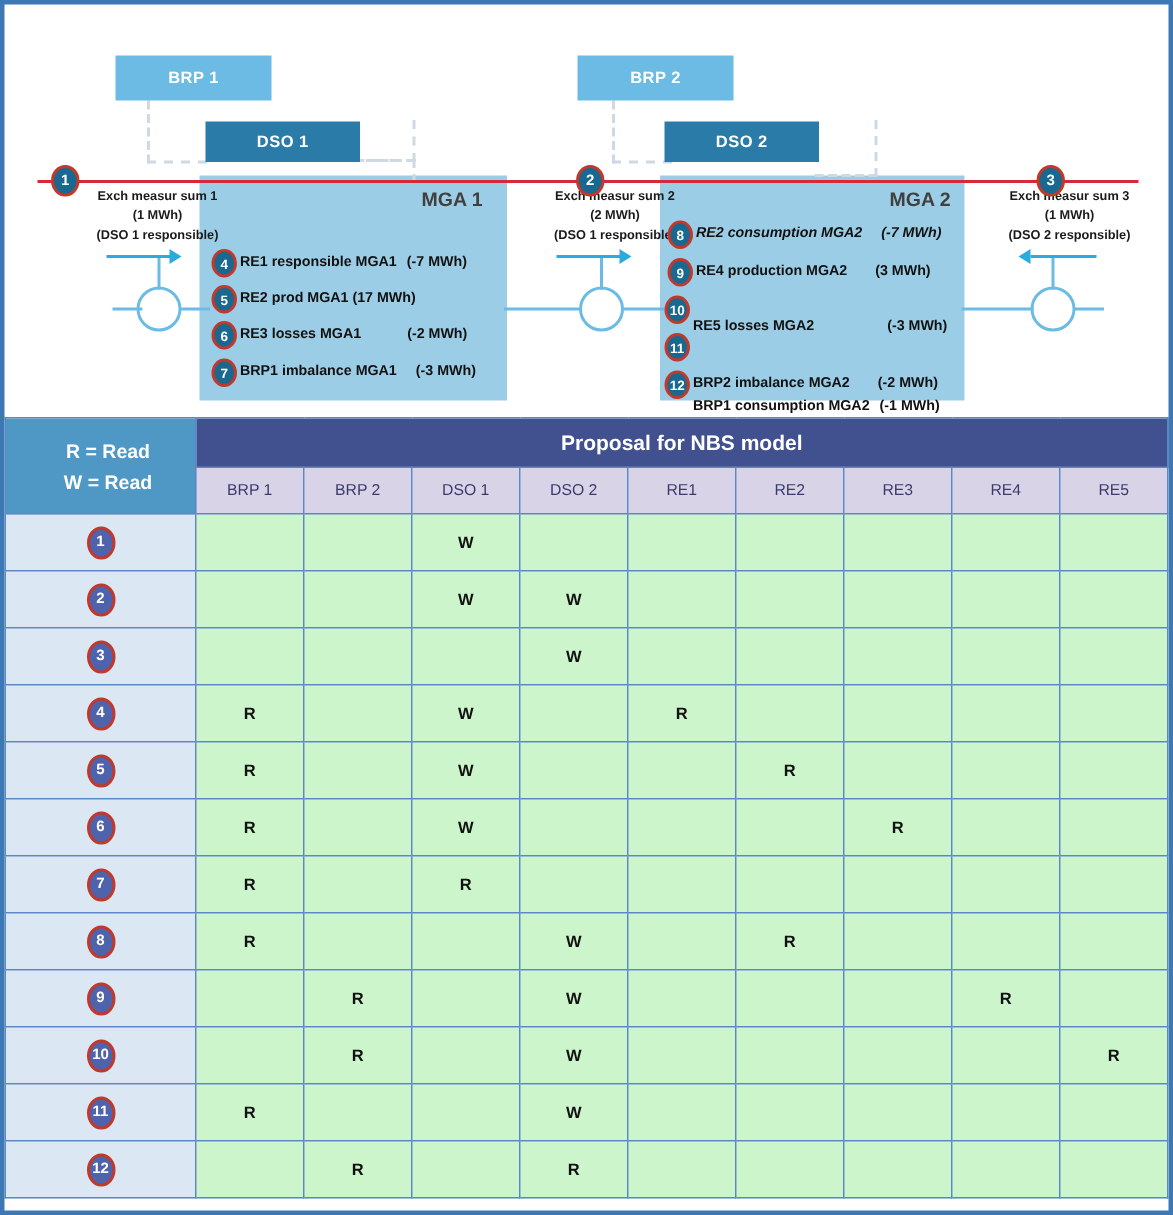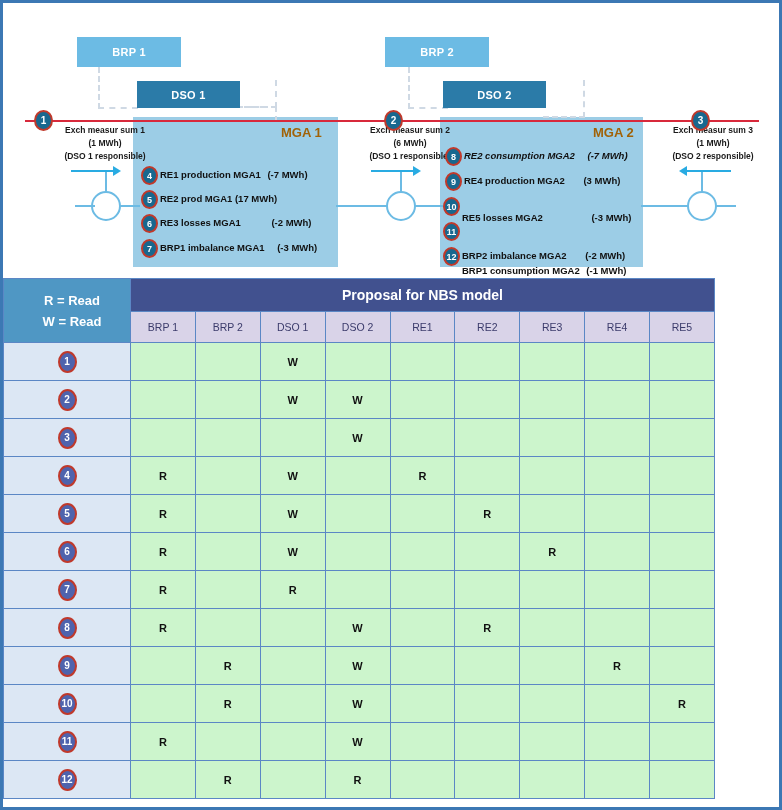--- a/index.html
+++ b/index.html
@@ -47,21 +47,21 @@
     justify-content: center;
     letter-spacing: .3px;
   }
   .mga-box {
     background: #9ccde6;
   }
   .mga-label {
     position: absolute;
     font-size: 13px;
     font-weight: bold;
-    color: #a16207;
+    color: #404040;
   }
 
   .red-line {
     position: absolute;
     height: 2px;
     background: #d8293b;
   }
 
   .ring {
     position: absolute;
@@ -138,21 +138,21 @@
     position: absolute;
     left: 0; top: 278px;
     width: 782px;
     height: 532px;
     border: 3px solid #3c78b4;
     border-top: none;
     background: #ffffff;
   }
   table.nbs {
     border-collapse: collapse;
-    width: 712px;
+    width: 776px;
     table-layout: fixed;
   }
   table.nbs td, table.nbs th {
     border: 1px solid #5b87c5;
     padding: 0;
     text-align: center;
     vertical-align: middle;
   }
   .legend-cell {
     background: #4f97c4;
@@ -261,21 +261,21 @@
     <div class="arrow-wrap" style="left:68px; top:163px; width:52px; height:10px;">
       <div class="arrow-line" style="left:0; width:44px;"></div>
       <div class="arrow-head right" style="left:42px;"></div>
     </div>
 
     <div class="badge" style="left:381px; top:107px;">
       <span>2</span>
     </div>
     <div class="exch" style="left:350px; top:121px; width:114px;">
       <div>Exch measur sum 2</div>
-      <div>(6 MWh)</div>
+      <div>(2 MWh)</div>
       <div>(DSO 1 responsible)</div>
     </div>
     <div class="arrow-wrap" style="left:368px; top:163px; width:52px; height:10px;">
       <div class="arrow-line" style="left:0; width:44px;"></div>
       <div class="arrow-head right" style="left:42px;"></div>
     </div>
 
     <div class="badge" style="left:688px; top:107px;">
       <span>3</span>
     </div>
@@ -286,21 +286,21 @@
     </div>
     <div class="arrow-wrap" style="left:676px; top:163px; width:52px; height:10px;">
       <div class="arrow-head left" style="left:0;"></div>
       <div class="arrow-line" style="left:8px; width:44px;"></div>
     </div>
 
     <div class="badge small" style="left:138px; top:163px;">
       <span>4</span>
     </div>
     <div class="item" style="left:157px; top:166px;">
-      <span>RE1 production MGA1</span>
+      <span>RE1 responsible MGA1</span>
       <span class="amt">(-7 MWh)</span>
     </div>
 
     <div class="badge small" style="left:138px; top:187px;">
       <span>5</span>
     </div>
     <div class="item" style="left:157px; top:190px;">
       <span>RE2 prod MGA1 (17 MWh)</span>
       <span class="amt"></span>
     </div>

